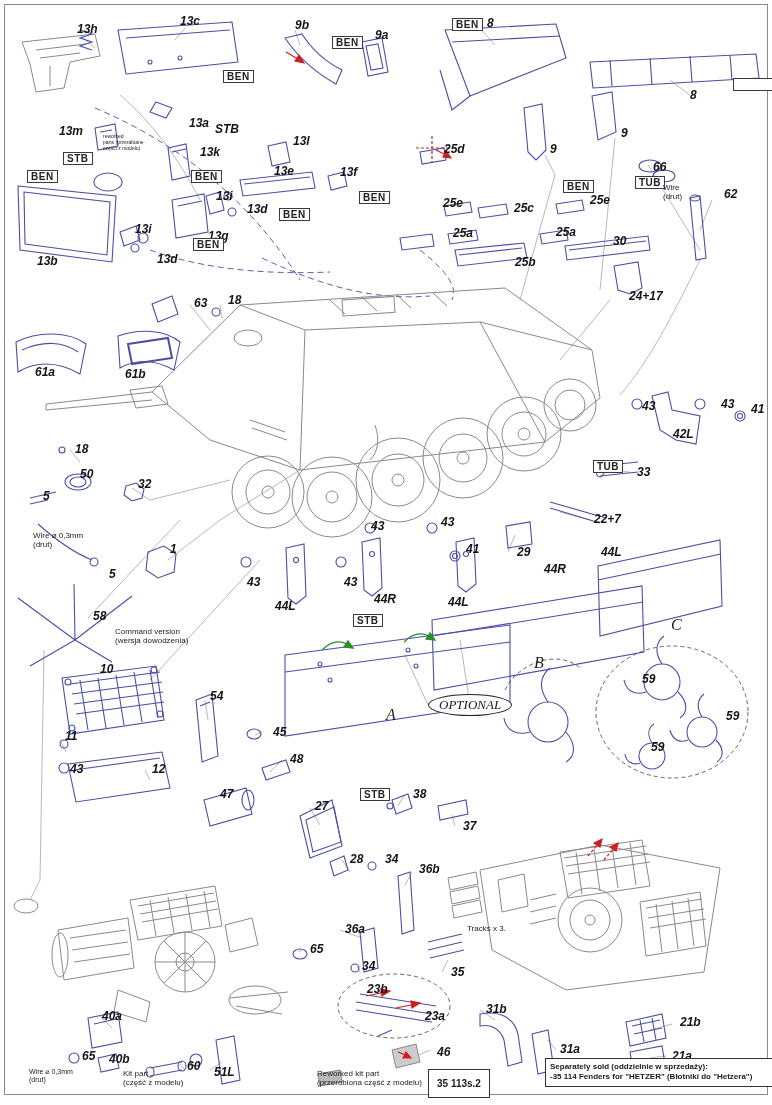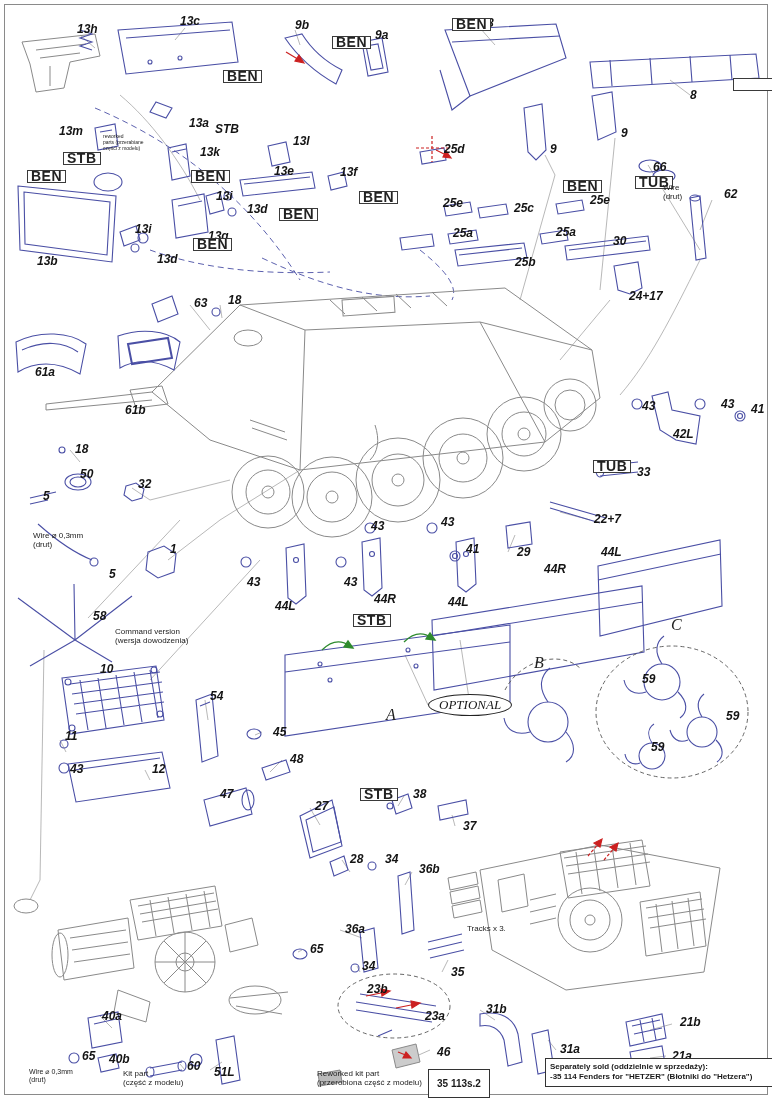--- a/index.html
+++ b/index.html
@@ -6,21 +6,21 @@
   #sheet{position:relative;width:772px;height:1105px;background:#fff;overflow:hidden;
          font-family:"Liberation Sans",sans-serif;color:#1a1a1a;}
   #frame{position:absolute;left:4px;top:4px;right:4px;bottom:10px;border:1px solid #8a8a8a;pointer-events:none;}
   #art{position:absolute;left:0;top:0;}
   #label-layer{position:absolute;left:17px;top:0;width:100%;height:100%;}
   .part-label{position:absolute;font-style:italic;font-weight:bold;font-size:12px;
               font-family:"Liberation Sans",sans-serif;white-space:nowrap;color:#141414;}
   .section-letter{position:absolute;font-family:"Liberation Serif",serif;font-style:italic;
                   font-size:16px;color:#222;}
   .tag{position:absolute;border:1px solid #3a3a3a;background:#fff;font-weight:bold;
-       font-size:14px;line-height:11px;padding:0 3px;letter-spacing:.5px;color:#222;}
+       font-size:10px;line-height:11px;padding:0 3px;letter-spacing:.5px;color:#222;}
   .note{position:absolute;color:#222;line-height:1.15;}
   .note div{white-space:nowrap;}
   #optional-badge{position:absolute;left:428px;top:694px;border:1.5px solid #222;border-radius:50%;
        padding:2px 10px;font-family:"Liberation Serif",serif;font-style:italic;font-size:13px;background:#fff;}
   #sheet-code{position:absolute;left:428px;top:1069px;border:1px solid #333;background:#fff;
        font-weight:bold;font-size:10px;padding:8px 8px;}
   #separately-box{position:absolute;left:545px;top:1058px;width:220px;border:1px solid #333;
        background:#fff;font-weight:bold;font-size:8px;line-height:1.3;padding:3px 4px;}
 </style>
 </head>
@@ -383,21 +383,21 @@
       <div class="part-label" style="left: 539px; top: 225px;">25a</div>
       <div class="part-label" style="left: 596px; top: 234px;">30</div>
       <div class="part-label" style="left: 20px; top: 254px;">13b</div>
       <div class="part-label" style="left: 118px; top: 222px;">13i</div>
       <div class="part-label" style="left: 191px; top: 229px;">13g</div>
       <div class="part-label" style="left: 140px; top: 252px;">13d</div>
       <div class="part-label" style="left: 612px; top: 289px;">24+17</div>
       <div class="part-label" style="left: 177px; top: 296px;">63</div>
       <div class="part-label" style="left: 211px; top: 293px;">18</div>
       <div class="part-label" style="left: 18px; top: 365px;">61a</div>
-      <div class="part-label" style="left: 108px; top: 367px; margin-top: 36px;">61b</div>
+      <div class="part-label" style="left: 108px; top: 367px;">61b</div>
       <div class="part-label" style="left: 625px; top: 399px;">43</div>
       <div class="part-label" style="left: 704px; top: 397px;">43</div>
       <div class="part-label" style="left: 734px; top: 402px;">41</div>
       <div class="part-label" style="left: 656px; top: 427px;">42L</div>
       <div class="part-label" style="left: 58px; top: 442px;">18</div>
       <div class="part-label" style="left: 63px; top: 467px;">50</div>
       <div class="part-label" style="left: 121px; top: 477px;">32</div>
       <div class="part-label" style="left: 620px; top: 465px;">33</div>
       <div class="part-label" style="left: 26px; top: 489px;">5</div>
       <div class="part-label" style="left: 92px; top: 567px;">5</div>

